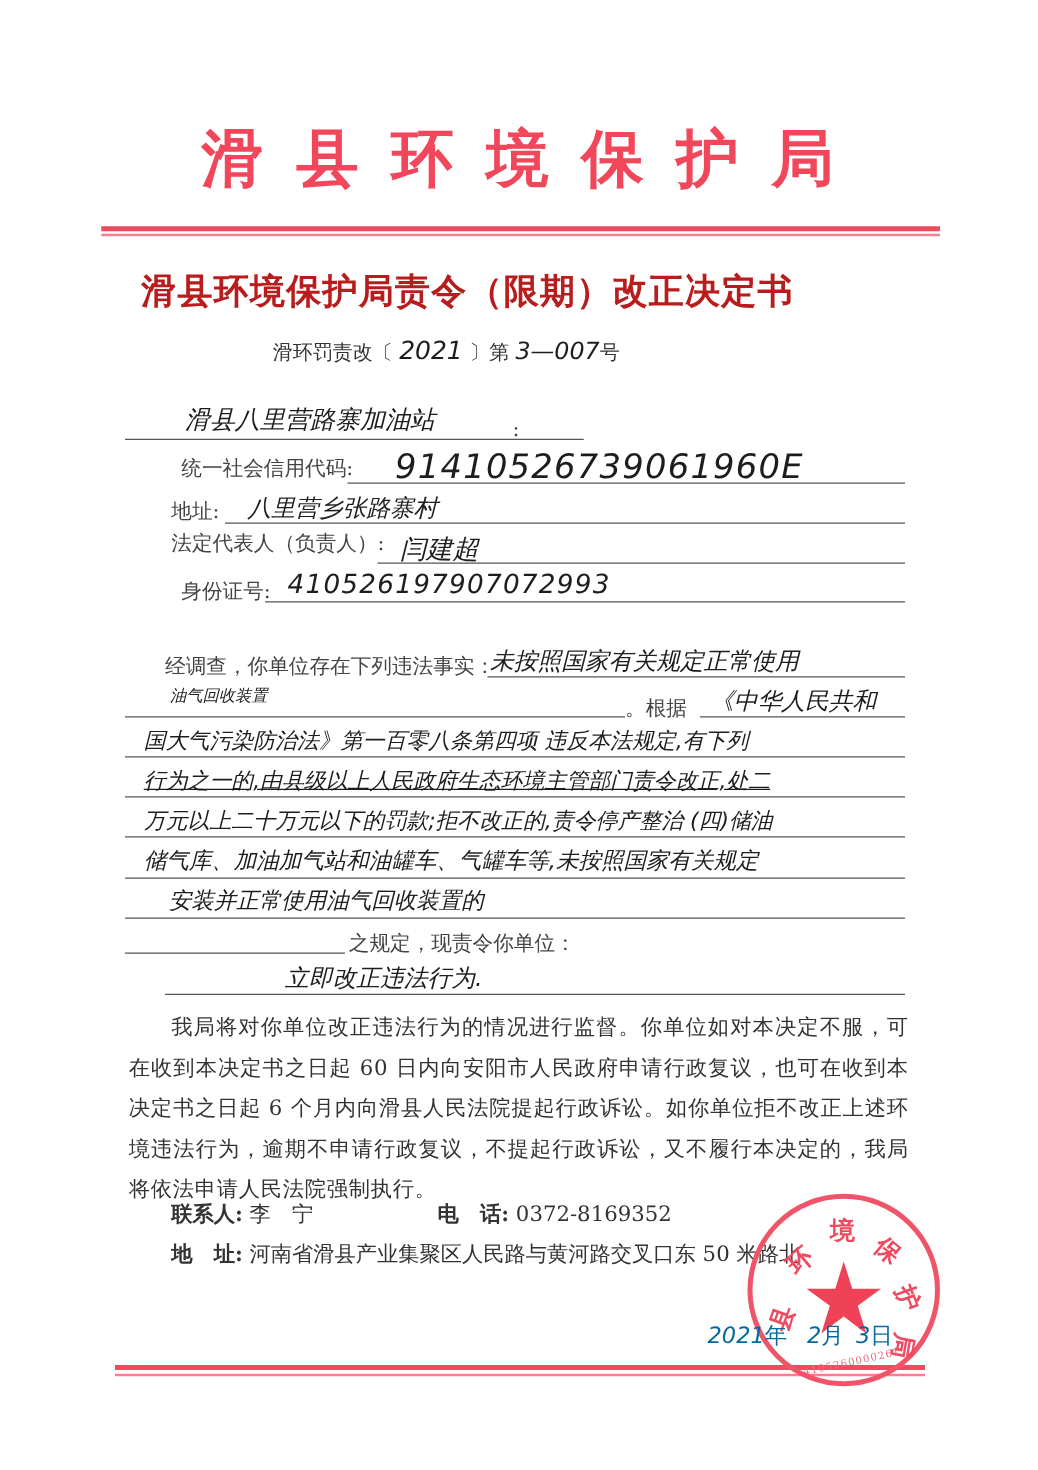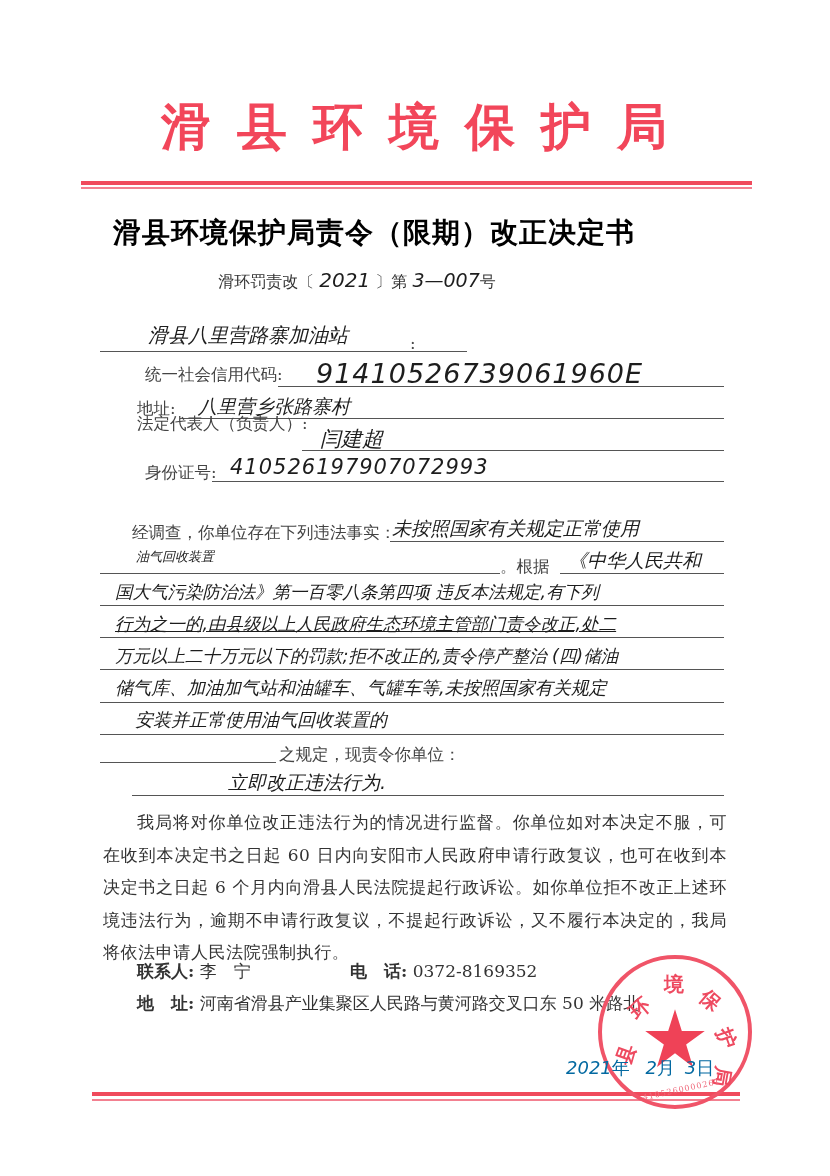--- a/index.html
+++ b/index.html
@@ -6,21 +6,21 @@
   body { width: 830px; height: 1176px; position: relative; overflow: hidden;
          font-family: "DejaVu Serif", "Liberation Serif", serif; color: #2a2a2a; }
   .abs { position: absolute; }
   .letterhead { left: 0; width: 830px; top: 92px; text-align: center;
     font-family: "DejaVu Serif", serif; font-weight: bold; font-size: 50px;
     color: #f2465a; letter-spacing: 26px; line-height: 70px; padding-left: 12px; }
   .redline { left: 81px; width: 671px; }
   .red-thick { height: 4px; background: #f04a5c; }
   .red-thin { height: 2px; background: #f38090; }
   .doc-title { left: 0; width: 748px; top: 214px; text-align: center;
-    font-size: 28px; font-weight: bold; color: #000000; letter-spacing: 1px; }
+    font-size: 28px; font-weight: bold; color: #b91c1c; letter-spacing: 1px; }
   .doc-no { left: 0; width: 714px; top: 268px; text-align: center; font-size: 16px; color: #333; }
   .hand { font-family: "DejaVu Sans", sans-serif; font-style: italic; color: #1d1d1d; }
   .label { font-size: 16.5px; color: #444; }
   .uline { border-bottom: 1.2px solid #555; height: 0; }
   .para { position: absolute; left: 137px; width: 590px; font-size: 17px; line-height: 32.5px;
     color: #333; text-align: justify; letter-spacing: 0.6px; }
   .contact { font-size: 17px; color: #333; }
   .contact b { font-weight: bold; }
   .seal { left: 598px; top: 955px; width: 154px; height: 154px; border-radius: 50%;
     border: 4px solid #f05468; box-sizing: border-box; color: #f05468; }
@@ -52,21 +52,21 @@
 <div class="abs" style="left:145px; top:364px;">
   <span class="label">统一社会信用代码:</span>
 </div>
 <span class="abs hand" style="left:316px; top:358px; font-size:27px; letter-spacing:1px;">91410526739061960E</span>
 <div class="abs uline" style="left:278px; top:386px; width:446px;"></div>
 
 <span class="abs label" style="left:137px; top:398px;">地址:</span>
 <span class="abs hand" style="left:198px; top:394px; font-size:19px;">八里营乡张路寨村</span>
 <div class="abs uline" style="left:180px; top:418px; width:544px;"></div>
 
-<span class="abs label" style="left:137px; top:413px;">法定代表人（负责人）:</span>
+<span class="abs label" style="left:137px; top:424px;">法定代表人（负责人）:</span>
 <span class="abs hand" style="left:320px; top:425px; font-size:21px;">闫建超</span>
 <div class="abs uline" style="left:302px; top:450px; width:422px;"></div>
 
 <span class="abs label" style="left:137px; top:462px;margin-left:8px;">身份证号:</span>
 <span class="abs hand" style="left:230px; top:455px; font-size:21px; letter-spacing:1px;">410526197907072993</span>
 <div class="abs uline" style="left:212px; top:481px; width:512px;"></div>
 
 <span class="abs label" style="left:132px; top:522px;">经调查，你单位存在下列违法事实：</span>
 <span class="abs hand" style="left:392px; top:516px; font-size:19px;">未按照国家有关规定正常使用</span>
 <div class="abs uline" style="left:390px; top:541px; width:334px;"></div>

